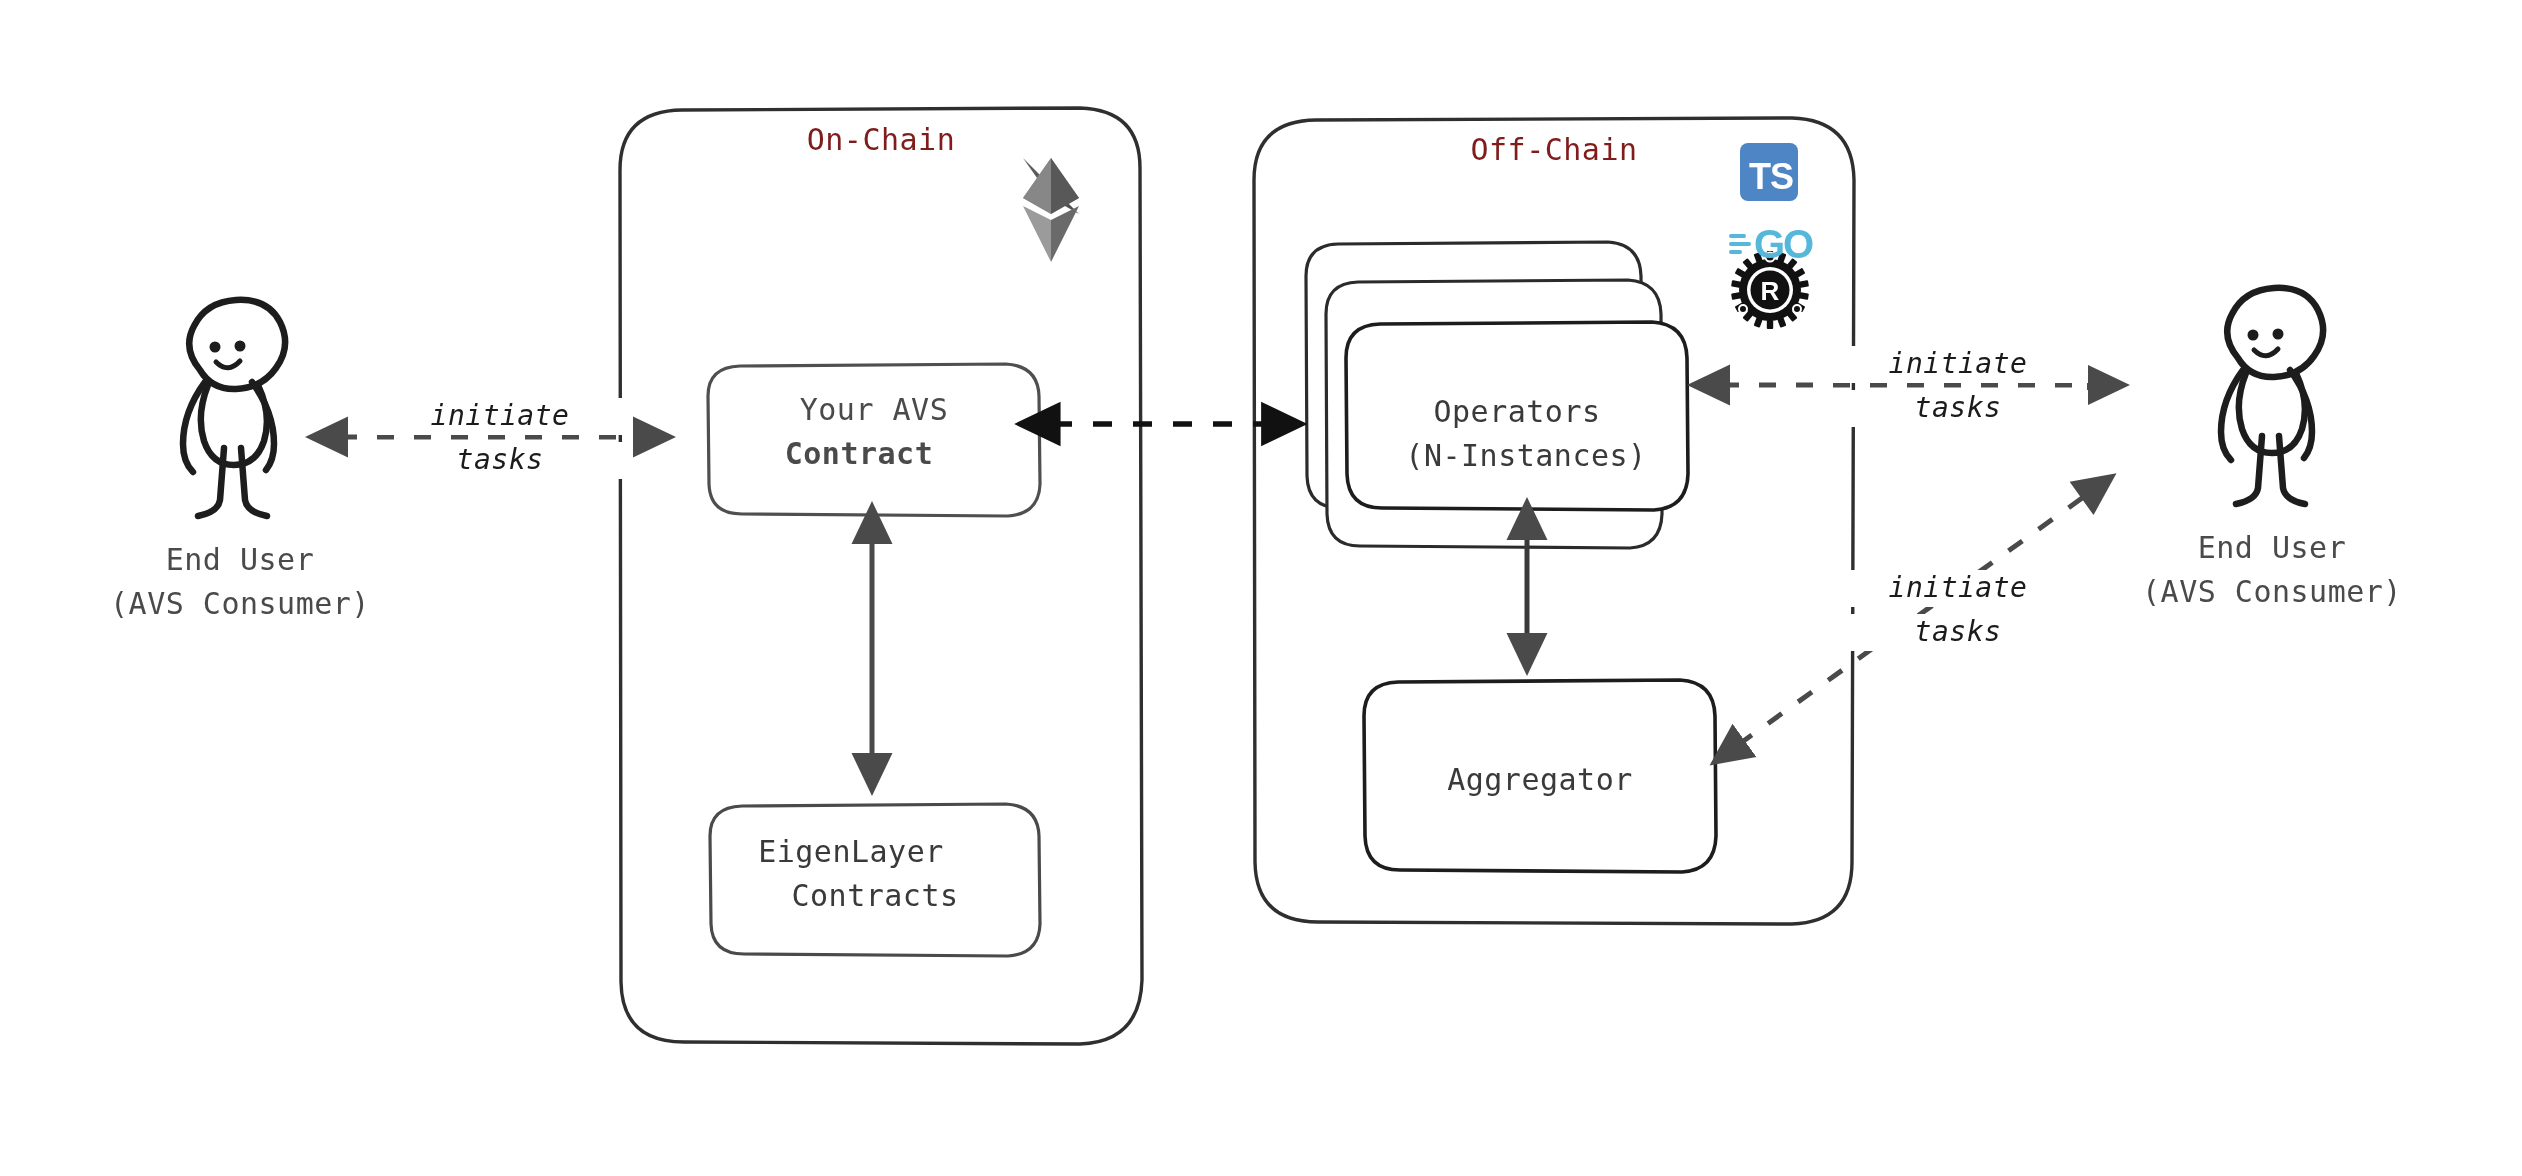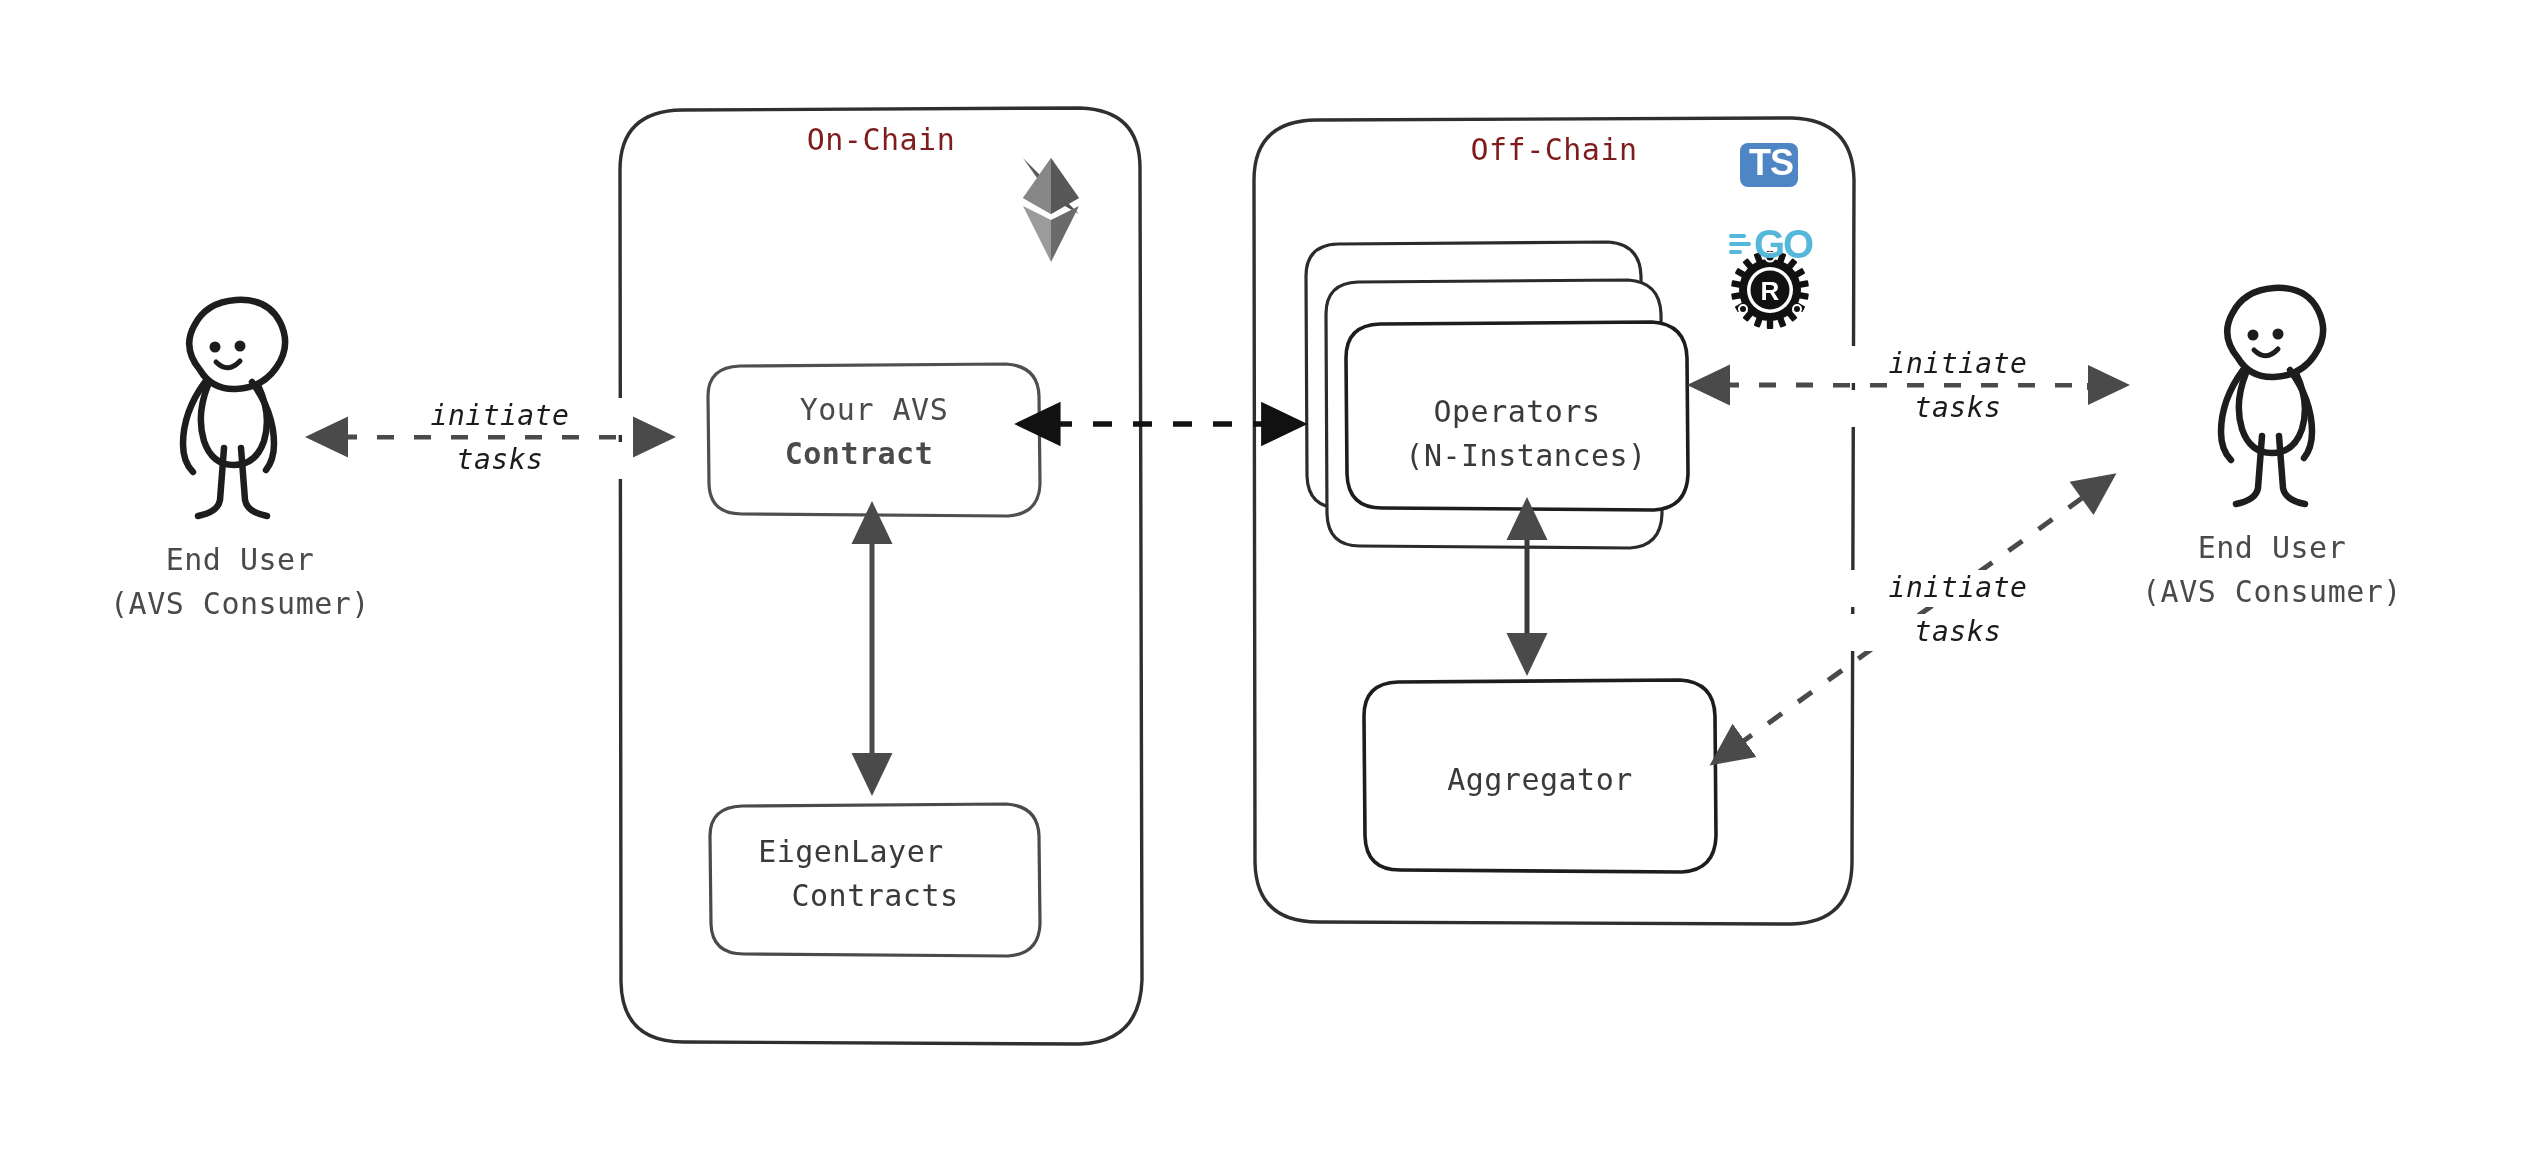--- a/index.html
+++ b/index.html
@@ -22,21 +22,21 @@
   }
   .container-title{font-size:30px;color:#7f1d1d;}
   .node-label{font-size:30px;color:#3a3a3a;}
   .node-label.dim{color:#4a4a4a;}
   .actor-label{font-size:30px;color:#4a4a4a;line-height:1.36;}
   .edge-label{font-size:28px;color:#1b1b1b;line-height:1.32;font-style:italic;}
 
   
   .logo{position:absolute;}
   .ts-badge{
-    width:58px;height:44px;border-radius:8px;background:#4e85c5;
+    width:58px;height:58px;border-radius:8px;background:#4e85c5;
     display:flex;align-items:flex-end;justify-content:center;
   }
   .ts-badge span{
     color:#ffffff;font-weight:bold;font-size:36px;line-height:1;
     font-family:"Liberation Sans",sans-serif;letter-spacing:-1px;
     padding-bottom:6px;padding-left:4px;
   }
   .go-wrap{display:flex;align-items:center;margin-top:16px;}
   .go-lines{display:flex;flex-direction:column;gap:4px;margin-right:3px;}
   .go-lines i{display:block;height:4px;background:#55b7d9;border-radius:2px;}

